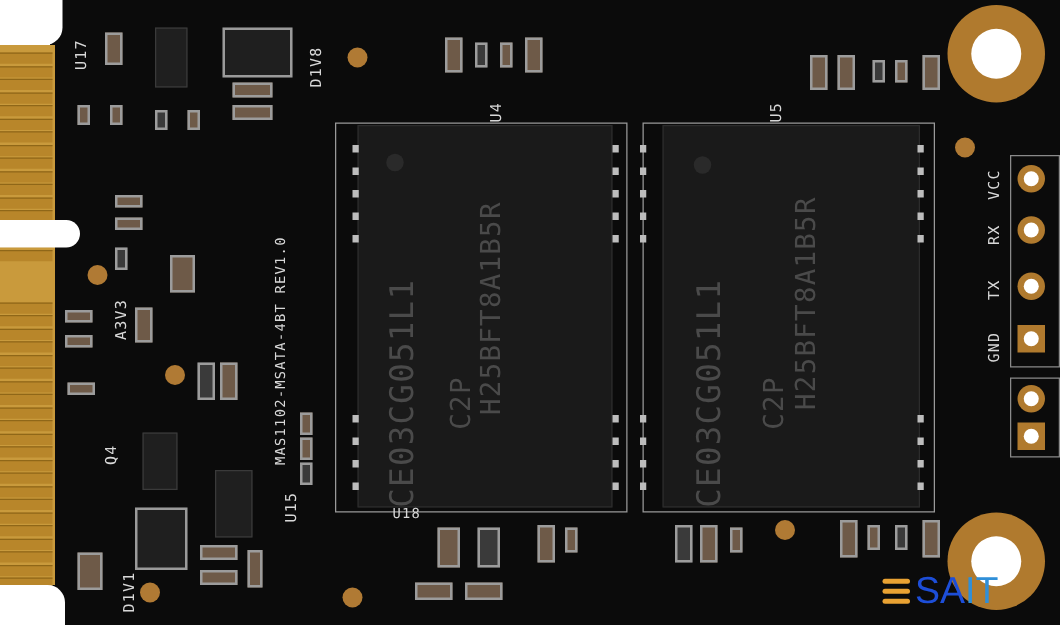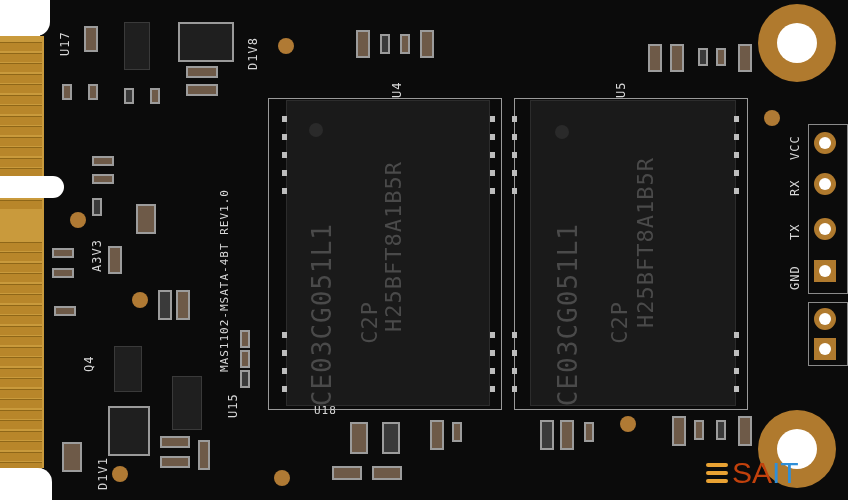--- a/index.html
+++ b/index.html
@@ -242,15 +242,15 @@
     <div class="comp" style="left: 738px; top: 416px; width: 14px; height: 30px;"></div>
     <div class="comp" style="left: 62px; top: 442px; width: 20px; height: 30px;"></div>
   </div>
 
 <div class="logo">
   <div class="waves">
     <span style="top:2px;"></span>
       <span style="top:10px;"></span>
       <span style="top:18px;"></span>
   </div>
-  <span style="color:#c2410c;">SA</span>
+  <span style="color:#1d4ed8;">SA</span>
     <span style="color:#2f8fd8;">IT</span>
 </div>
 
 </body></html>

